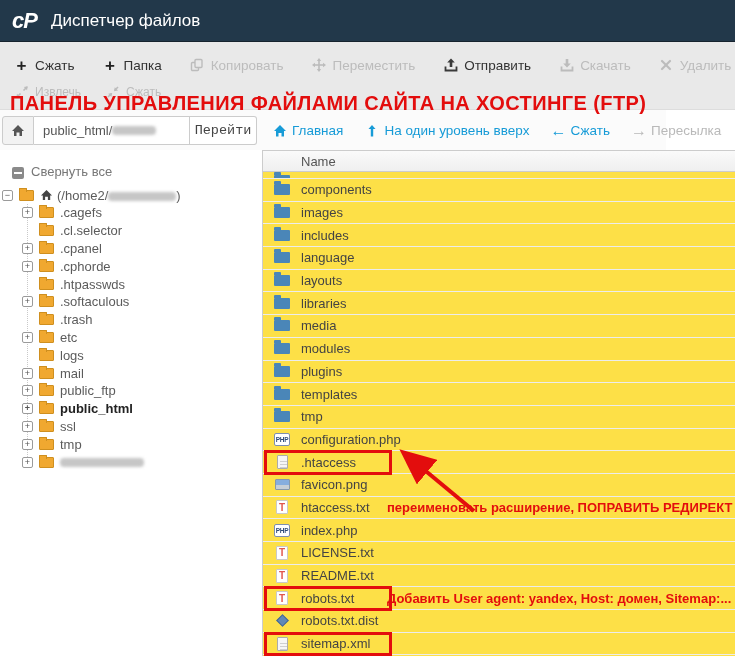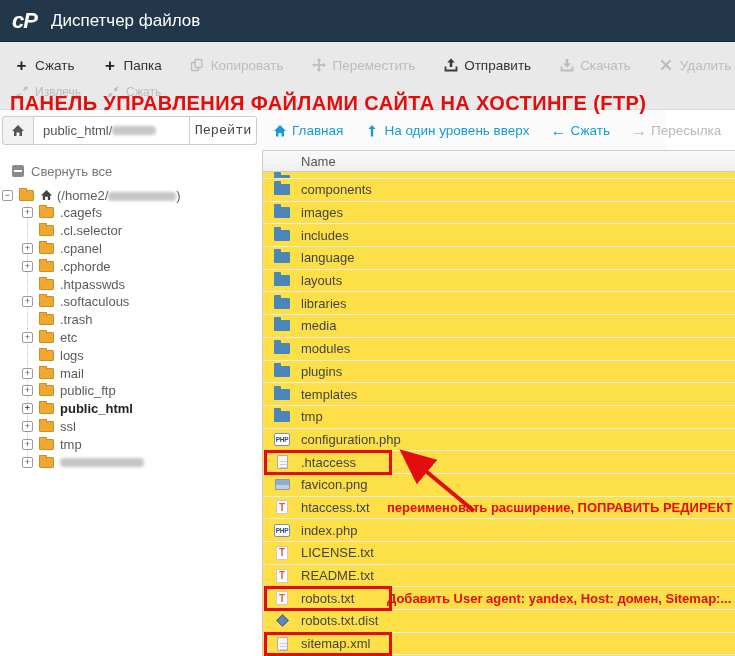--- a/index.html
+++ b/index.html
@@ -42,21 +42,21 @@
   .go-btn{width:67px;background:#fff;border:1px solid #ccc;border-left:none;border-radius:0 3px 3px 0;
     font-size:13.5px;color:#444;font-family:Liberation Mono, monospace;cursor:pointer;}
   .nav-links{display:flex;align-items:center;margin-left:16px;gap:22px;white-space:nowrap;}
   .nav-item{display:flex;align-items:flex-end;gap:5px;font-size:13.5px;color:var(--link_blue);cursor:pointer;}
   .nav-item.disabled{color:#b9b9b9;}
   .nav-item .ic{display:inline-flex;align-items:center;justify-content:center;width:14px;height:14px;}
   .arrow-glyph{font-size:16px;font-weight:bold;line-height:12px;}
 
   
   .sidebar{position:absolute;top:150px;left:0;width:262px;bottom:0;background:#fff;overflow:hidden;}
-  .collapse-all{display:flex;align-items:center;gap:7px;margin:13px 0 0 12px;font-size:13px;color:#777;cursor:pointer;height:16px;}
+  .collapse-all{display:flex;align-items:flex-end;gap:7px;margin:13px 0 0 12px;font-size:13px;color:#777;cursor:pointer;height:16px;}
   .collapse-icon{width:12px;height:12px;background:#8a8a8a;border-radius:2px;position:relative;}
   .collapse-icon::after{content:"";position:absolute;left:2px;right:2px;top:5px;height:2px;background:#fff;}
   .tree{position:relative;margin-top:7px;}
   .tree-line{position:absolute;left:27px;top:18px;bottom:12px;border-left:1px dotted #c9c9c9;}
   .tree-row{display:flex;align-items:center;gap:4px;font-size:13px;color:#5b5b5b;cursor:pointer;position:relative;}
   .tree-row.root{height:18px;padding-left:2px;}
   .tree-row.child{height:17.8px;padding-left:22px;}
   .tree-row.bold{font-weight:bold;color:#222;}
   .toggle{width:11px;height:11px;border:1px solid #9a9a9a;background:#fff;border-radius:2px;
     display:inline-flex;align-items:center;justify-content:center;font-size:9px;line-height:9px;color:#555;flex:none;z-index:1;}

